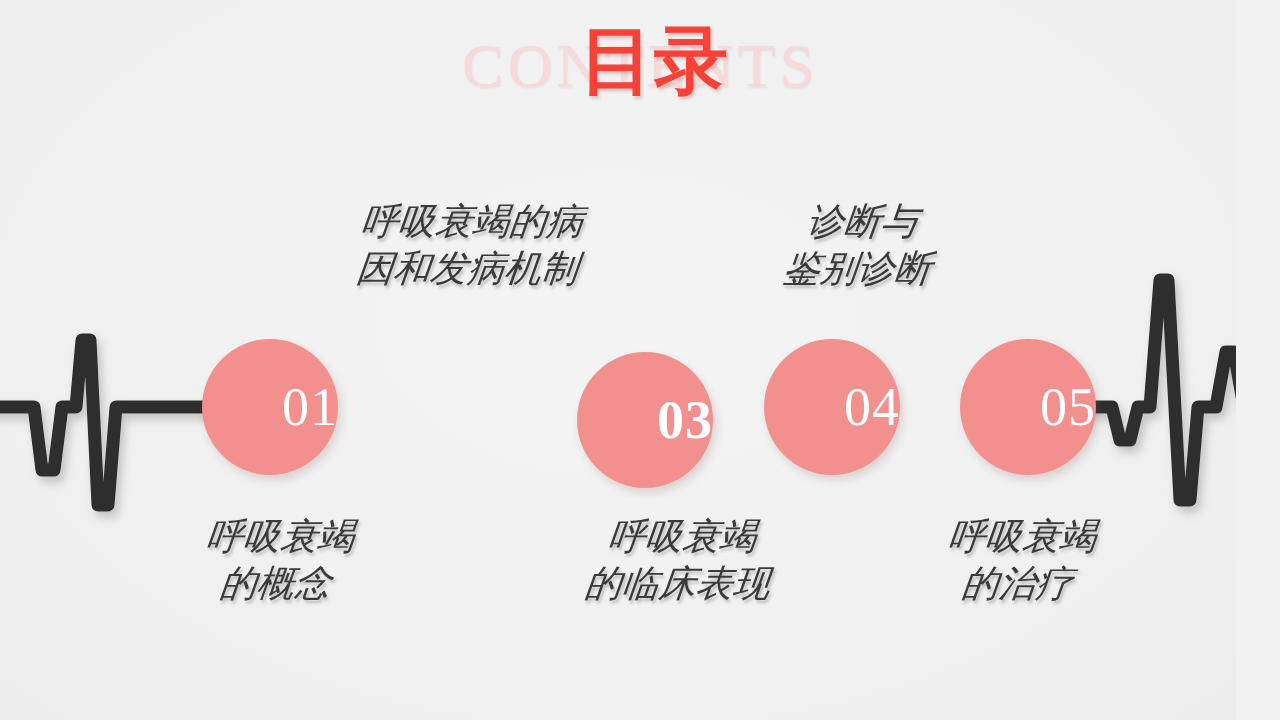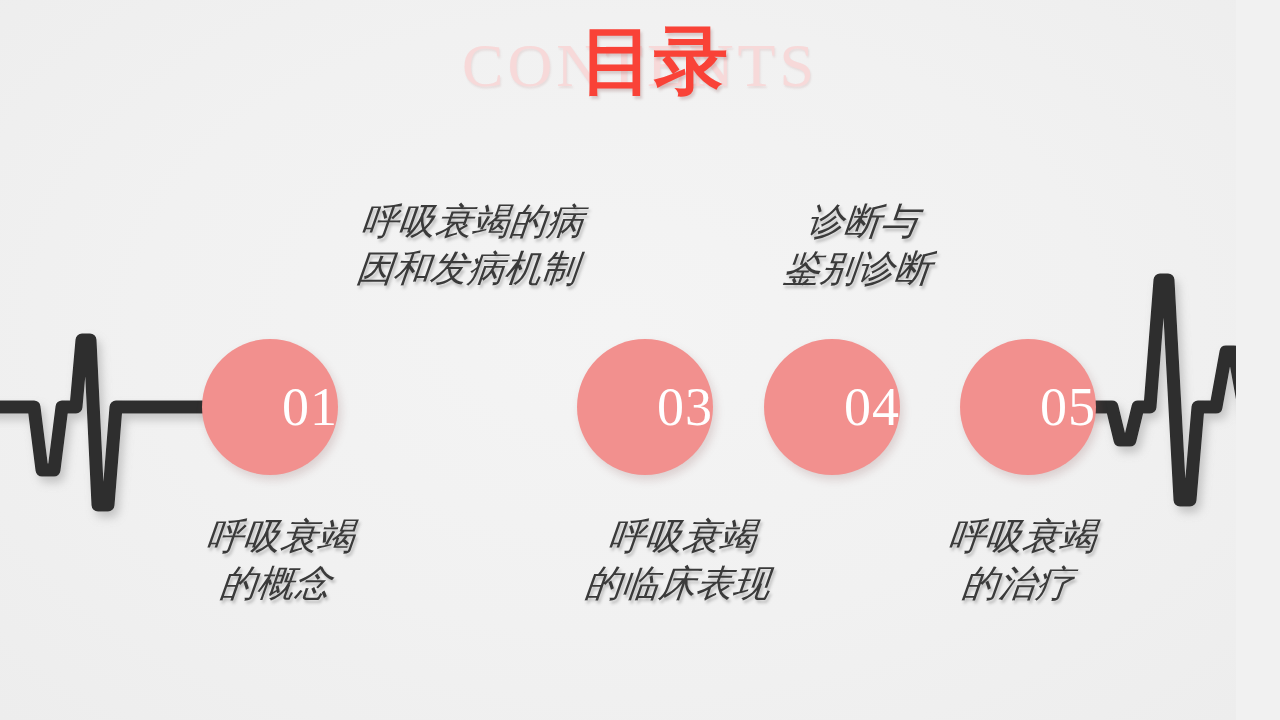--- a/index.html
+++ b/index.html
@@ -125,21 +125,21 @@
     <polyline points="-10,407 10,407 18,407 34,407 42,470 54,470 62,407 70,407 76,407 82,340 90,340 98,505 108,505 116,407 124,407 270,407" fill="none" stroke="#2d2d2d" stroke-width="13" stroke-linecap="round" stroke-linejoin="round" filter="url(#ecgShadow)"></polyline>
 
     <line x1="124" y1="407" x2="1105" y2="407" stroke="#2d2d2d" stroke-width="13" stroke-linecap="round" filter="url(#ecgShadow)"></line>
 
     <polyline points="1020,407 1100,407 1112,407 1120,440 1130,440 1138,407 1144,407 1150,407 1160,280 1168,280 1180,500 1190,500 1198,407 1206,407 1216,407 1226,352 1234,352 1244,407 1252,407 1290,407" fill="none" stroke="#2d2d2d" stroke-width="13" stroke-linecap="round" stroke-linejoin="round" filter="url(#ecgShadow)"></polyline>
   </svg>
 
   <div class="node" style="left:202px; top:339px;">
     <span class="node-num">01</span>
   </div>
-  <div class="node" style="left:577px; top:339px;">
+  <div class="node" style="left:577px; top:352px;font-weight:bold;">
     <span class="node-num">03</span>
   </div>
   <div class="node" style="left:764px; top:339px;">
     <span class="node-num">04</span>
   </div>
   <div class="node" style="left:960px; top:339px;">
     <span class="node-num">05</span>
   </div>
 
   <div class="label bot" style="left:128px; top:513px; width:300px;">呼吸衰竭

